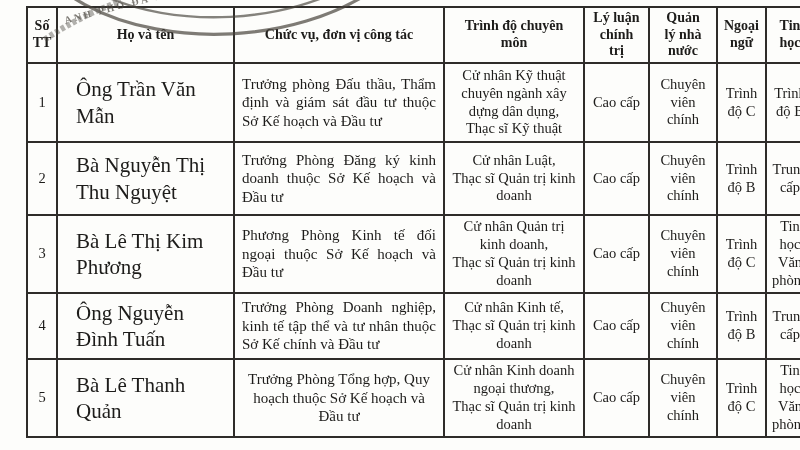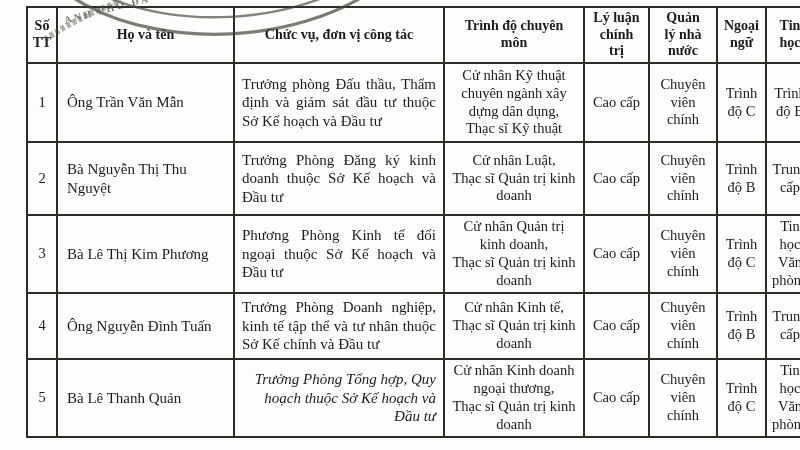--- a/index.html
+++ b/index.html
@@ -19,24 +19,24 @@
     padding:2px 4px;
     line-height:1.24;
     overflow:hidden;
   }
   .roster th{
     font-weight:bold;font-size:14px;text-align:center;
     height:50px;line-height:1.18;
   }
   .roster td{font-size:14.5px;}
   .c{text-align:center;}
-  td.name{font-size:15px;padding-left:9px;margin-top:24px;}
+  td.name{font-size:21px;padding-left:18px;margin-top:24px;}
   td.cv{font-size:15px;padding:3px 7px;text-justify:inter-word;}
   td[data-align="justify"]{text-align:justify;}
-  td[data-align="center"]{text-align:right;font-style:italic;}
+  td[data-align="center"]{text-align:center;}
   tbody tr:nth-child(1){height:79px;}
   tbody tr:nth-child(2){height:73px;}
   tbody tr:nth-child(3){height:76px;}
   tbody tr:nth-child(4){height:66px;}
   tbody tr:nth-child(5){height:69px;}
   .stamp{
     position:absolute;left:20px;top:0;width:400px;height:42px;
     pointer-events:none;z-index:5;opacity:0.82;
   }
 </style>

